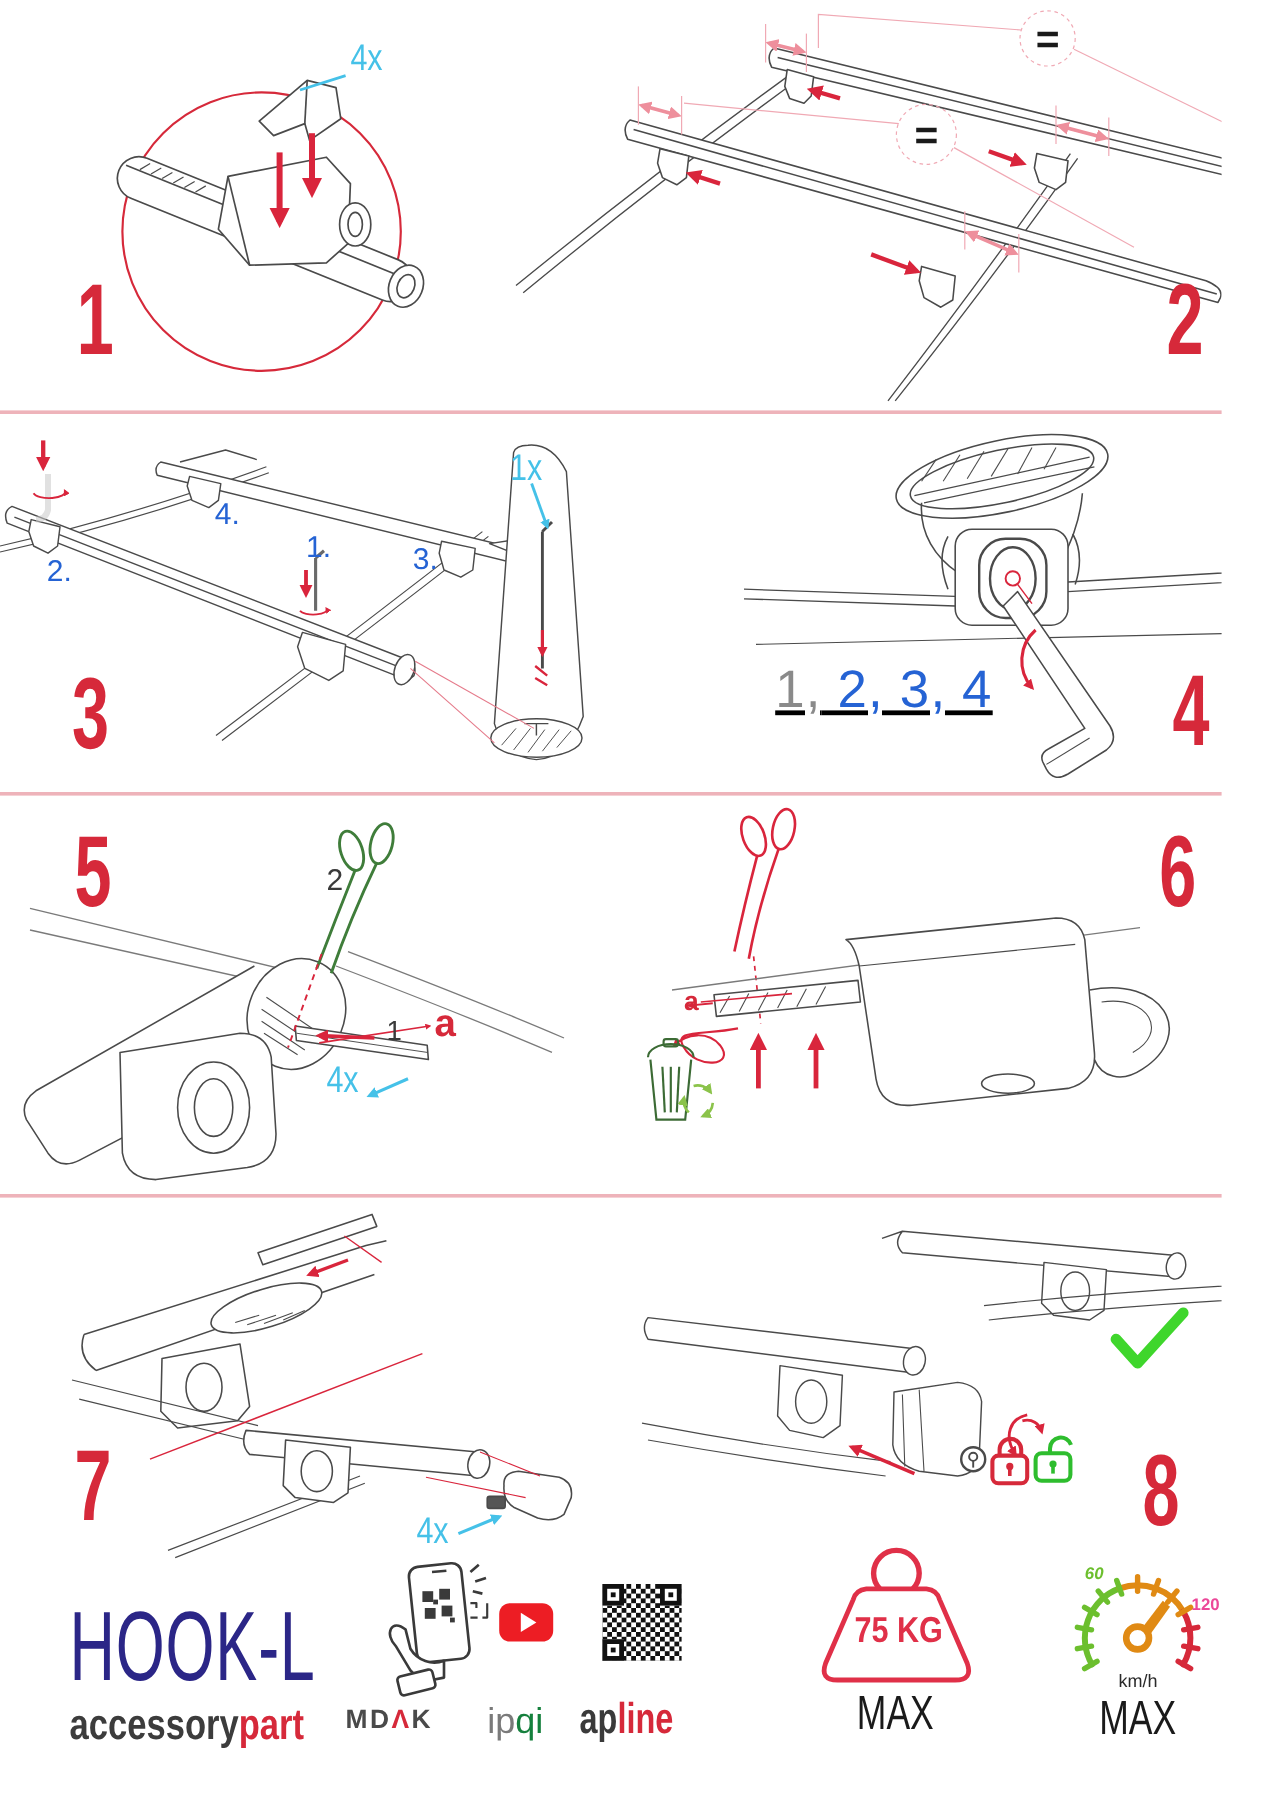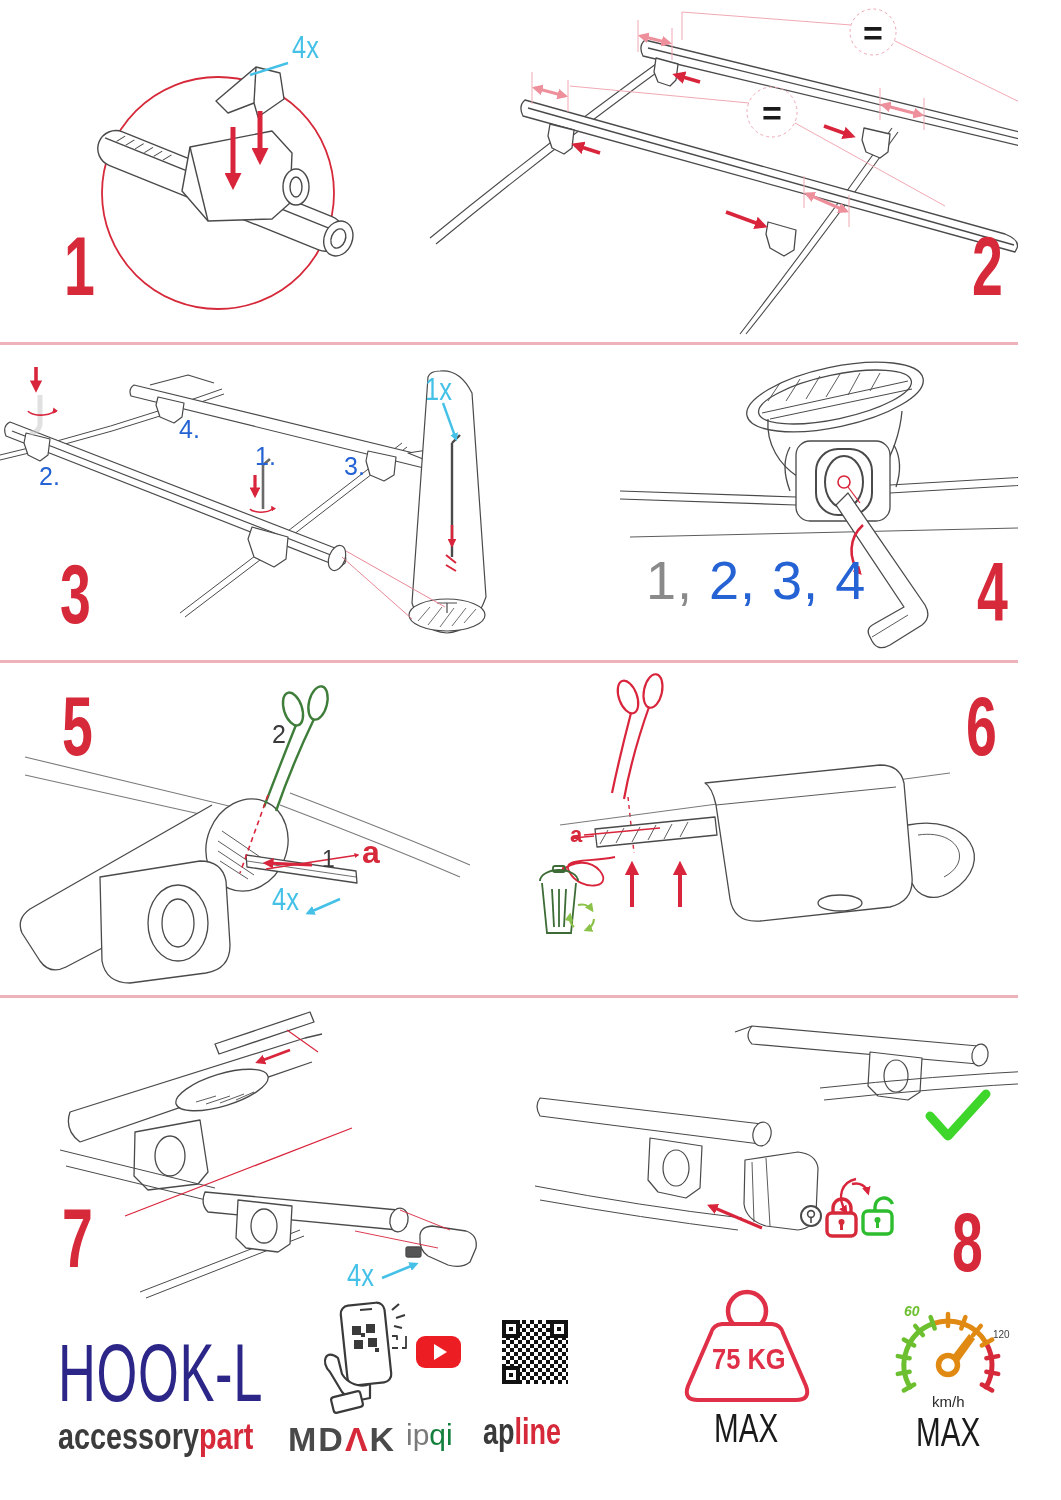--- a/index.html
+++ b/index.html
@@ -10,40 +10,40 @@
   .divider{position:absolute;left:0;width:1061px;height:3px;background:#eeb3ba;}
   .num{position:absolute;color:#d6293a;font-size:84px;line-height:1;font-weight:700;
        transform:scaleX(.66);transform-origin:left top;letter-spacing:-2px;}
   .bl{position:absolute;color:#2563d4;font-size:25px;font-weight:400;line-height:1;}
   .cy{position:absolute;color:#45c1e8;font-size:31px;font-weight:400;line-height:1;
       transform:scaleX(.82);transform-origin:left top;}
   .eq{position:absolute;color:#1a1a1a;font-size:34px;font-weight:700;line-height:1;
       transform:translate(-50%,-50%);}
   .blk{position:absolute;color:#3a3a3a;font-size:25px;line-height:1;}
   .reda{position:absolute;color:#d6293a;font-size:32px;font-weight:700;line-height:1;}
-  .seq{position:absolute;font-size:54px;letter-spacing:1px;line-height:1;}
+  .seq{position:absolute;font-size:44px;letter-spacing:1px;line-height:1;text-decoration:underline;}
   .seq .g{color:#8a8a8a;} .seq .b{color:#2563d4;}
   .hookl{position:absolute;color:#2b2687;font-size:82px;font-weight:400;line-height:1;
          transform:scaleX(.64);transform-origin:left top;letter-spacing:1px;}
   .brand{position:absolute;font-size:36px;font-weight:700;line-height:1;
          transform:scaleX(.8);transform-origin:left top;}
   .brand .k{color:#3c3c3c;} .brand .r{color:#d6293a;}
-  .mdak{position:absolute;font-size:34px;font-weight:700;letter-spacing:2px;line-height:1;color:#4a4a4a;}
+  .mdak{position:absolute;font-size:22px;font-weight:700;letter-spacing:2px;line-height:1;color:#4a4a4a;}
   .mdak .r{color:#d6293a;}
   .ipqi{position:absolute;font-size:30px;font-weight:400;line-height:1;color:#7a7a7a;}
   .ipqi .r{color:#15803d;}
   .apline{position:absolute;font-size:36px;font-weight:700;line-height:1;
           transform:scaleX(.75);transform-origin:left top;}
   .apline .k{color:#3a3a3a;} .apline .r{color:#d6293a;}
   .kg{position:absolute;color:#e03048;font-size:30px;font-weight:700;line-height:1;
       transform:scaleX(.85);transform-origin:left top;}
   .max{position:absolute;color:#1a1a1a;font-size:40px;font-weight:400;line-height:1;
        transform:scaleX(.74);transform-origin:left top;}
   .g60{position:absolute;color:#6cbf2e;font-size:14px;font-weight:700;line-height:1;font-style:italic;}
-  .o120{position:absolute;color:#404040;font-size:10px;font-weight:400;line-height:1;}
+  .o120{position:absolute;color:#ec4899;font-size:14px;font-weight:700;line-height:1;}
   .kmh{position:absolute;color:#2a2a2a;font-size:15px;line-height:1;}
   .yt{position:absolute;left:416px;top:1336px;width:45px;height:32px;background:#ed1d24;
       border-radius:9px;display:flex;align-items:center;justify-content:center;}
   .yt .tri{width:0;height:0;border-left:13px solid #fff;border-top:8px solid transparent;
            border-bottom:8px solid transparent;margin-left:3px;}
   .qr{position:absolute;left:502px;top:1320px;width:66px;height:64px;
       background:conic-gradient(#111 90deg,#fff 0 180deg,#111 0 270deg,#fff 0) 0 0/8px 8px;}
   .fp{position:absolute;width:18px;height:18px;border:4px solid #111;background:#fff;box-sizing:border-box;}
   .fp::after{content:"";position:absolute;left:3px;top:3px;width:4px;height:4px;background:#111;}
 </style>

